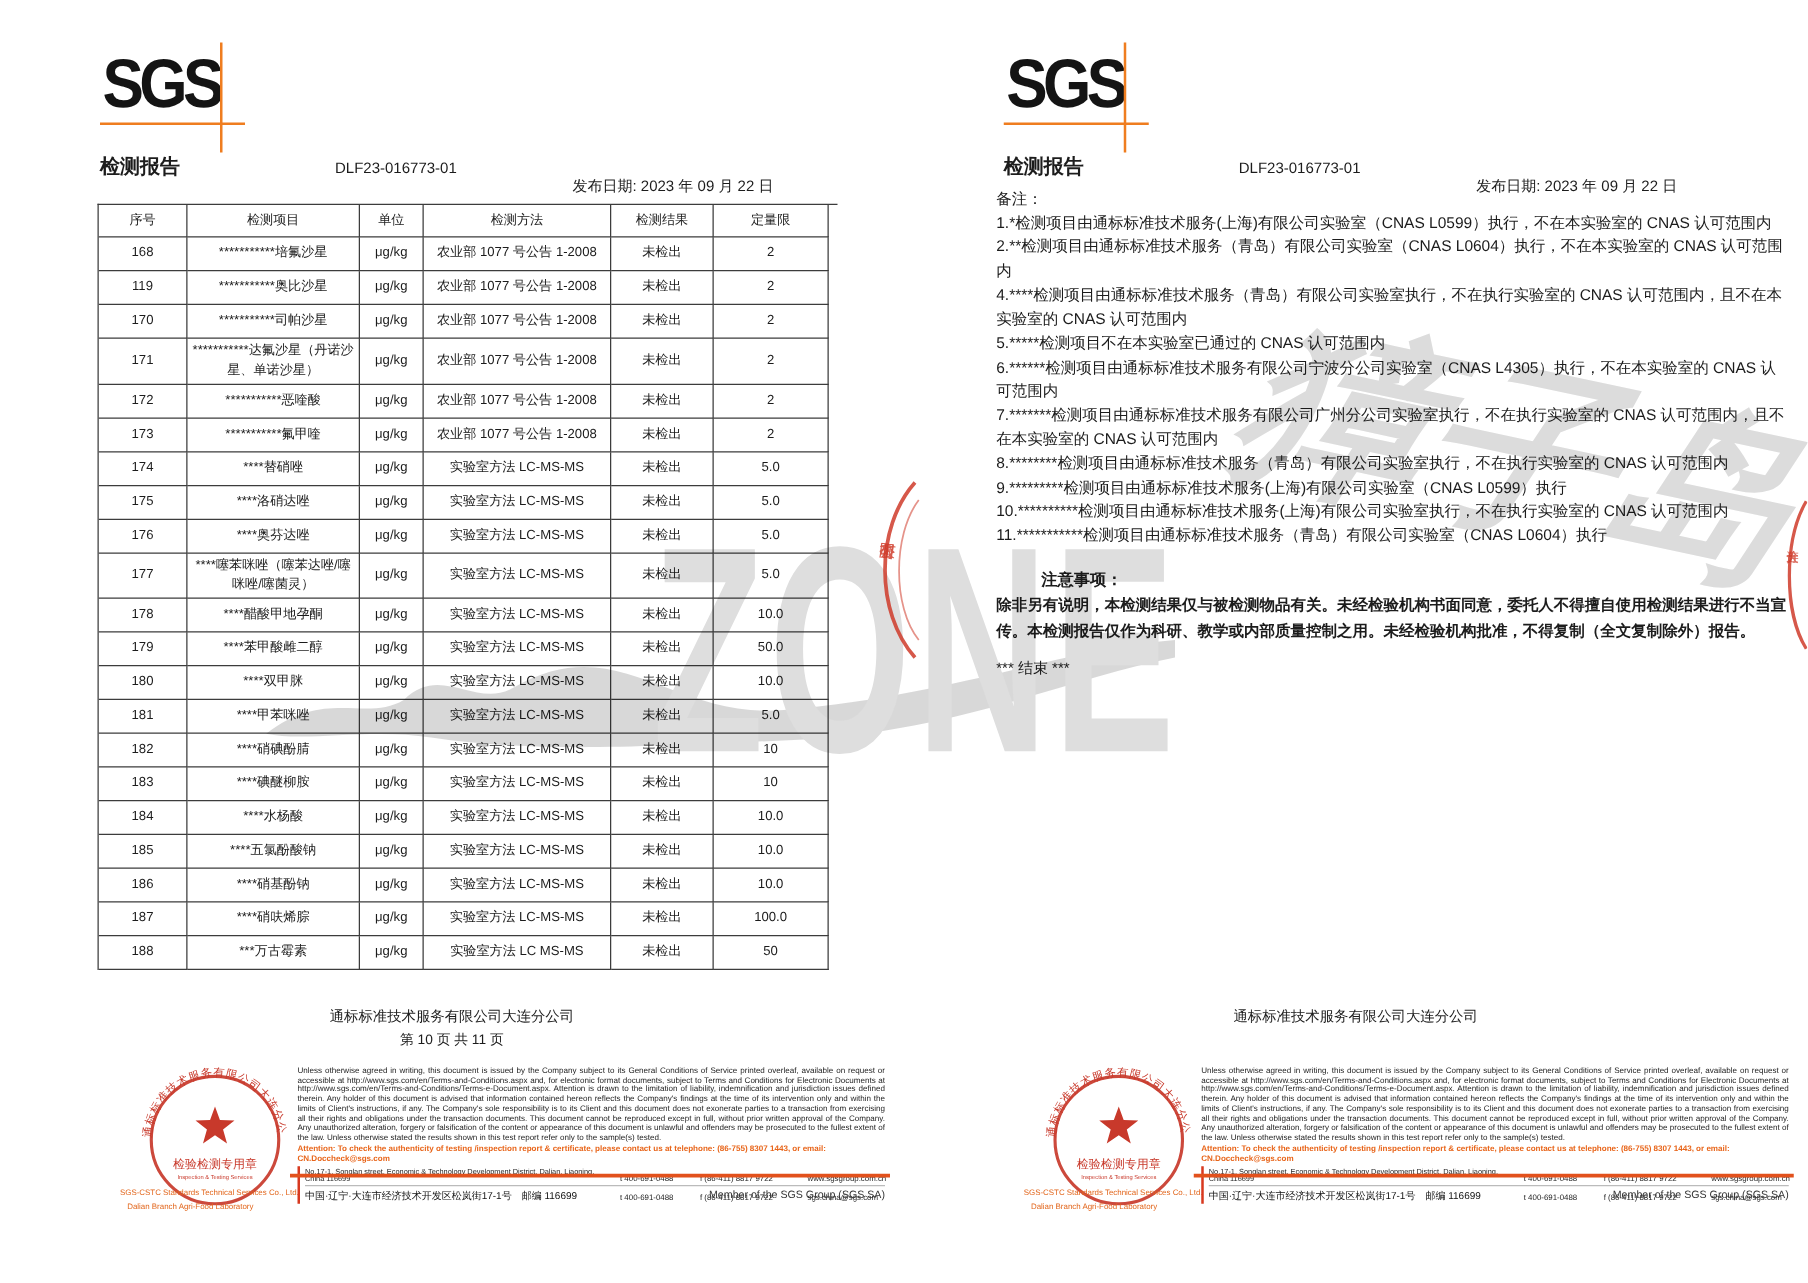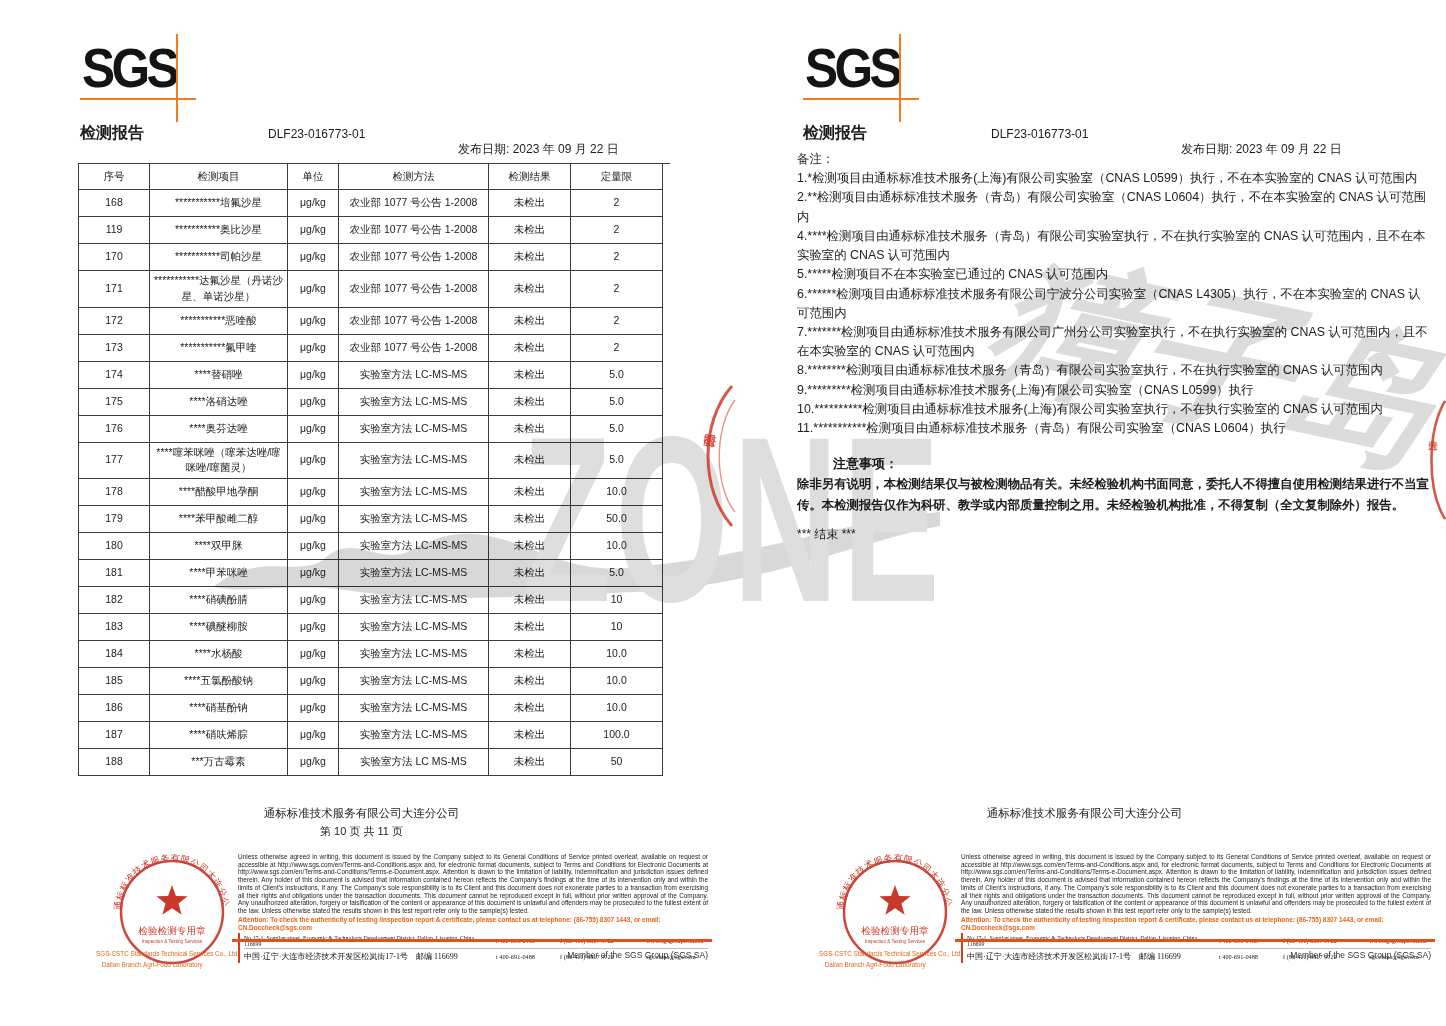--- a/index.html
+++ b/index.html
@@ -42,21 +42,21 @@
   .attention-body{font-weight:bold;line-height:1.62;}
   .endmark{text-align:left;margin-top:10px;font-size:12px;}
 
   
   .bottom{position:absolute;left:0;top:850px;width:723px;height:130px;}
   .stamp{position:absolute;left:96px;top:2px;width:152px;height:122px;}
   .btext{position:absolute;left:238px;top:3px;width:470px;}
   .disc{font-size:6.45px;line-height:1.2;text-align:justify;color:#222;margin:0;}
   .attnline{font-size:6.45px;line-height:1.2;color:#e8651a;font-weight:bold;margin-top:1px;}
   .contact{margin-top:2px;border-left:2px solid #d8391f;padding-left:4px;}
-  .crow{display:flex;gap:4px;align-items:center;border-bottom:0.5px solid #bbb;padding:1.5px 0;font-family:Liberation Serif, serif;}
+  .crow{display:flex;gap:4px;align-items:flex-end;border-bottom:0.5px solid #bbb;padding:1.5px 0;}
   .crow:last-child{border-bottom:none;}
   .addr-en{flex:0 0 248px;font-size:5.9px;color:#222;}
   .addr-cn{flex:0 0 248px;font-size:8px;color:#111;}
   .ccol-tel{flex:0 0 60px;font-size:6.3px;}
   .ccol-fax{flex:0 0 82px;font-size:6.3px;}
   .ccol-net{font-size:6.3px;}
   .rule{position:absolute;left:232px;top:89px;width:480px;height:3px;background:#e2511c;}
   .member{position:absolute;left:238px;top:100px;width:470px;text-align:right;font-size:8.5px;color:#333;}
 
   

